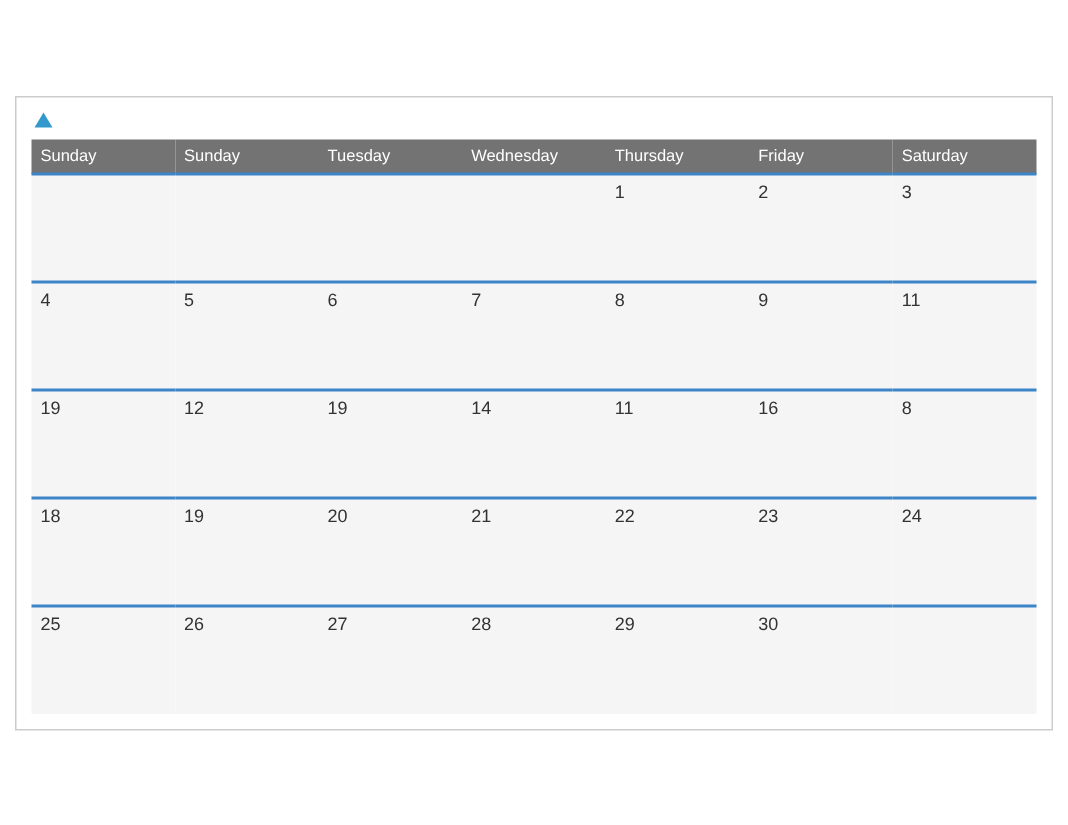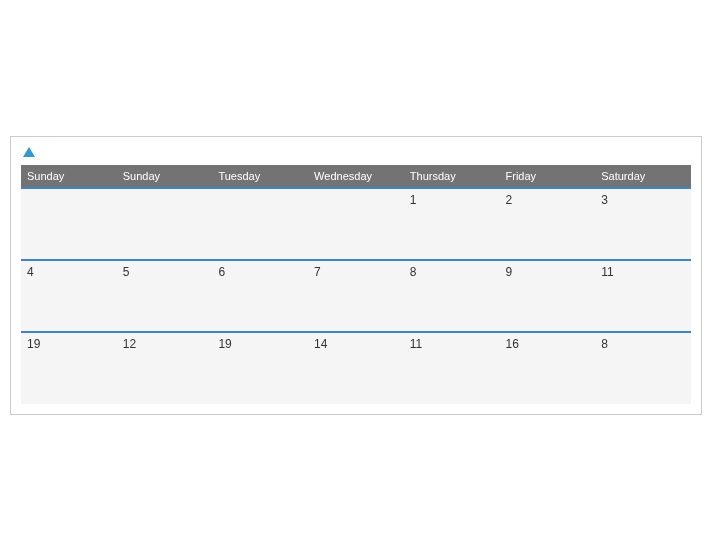--- a/index.html
+++ b/index.html
@@ -147,15 +147,33 @@
         </tr>
         <tr>
           <td><span class="day-num">19</span></td>
           <td><span class="day-num">12</span></td>
           <td><span class="day-num">19</span></td>
           <td><span class="day-num">14</span></td>
           <td><span class="day-num">11</span></td>
           <td><span class="day-num">16</span></td>
           <td><span class="day-num">8</span></td>
         </tr>
+        <tr>
+          <td><span class="day-num">18</span></td>
+          <td><span class="day-num">19</span></td>
+          <td><span class="day-num">20</span></td>
+          <td><span class="day-num">21</span></td>
+          <td><span class="day-num">22</span></td>
+          <td><span class="day-num">23</span></td>
+          <td><span class="day-num">24</span></td>
+        </tr>
+        <tr>
+          <td><span class="day-num">25</span></td>
+          <td><span class="day-num">26</span></td>
+          <td><span class="day-num">27</span></td>
+          <td><span class="day-num">28</span></td>
+          <td><span class="day-num">29</span></td>
+          <td><span class="day-num">30</span></td>
+          <td class="empty"></td>
+        </tr>
       </tbody>
   </table>
 </div>
 
 </body></html>

